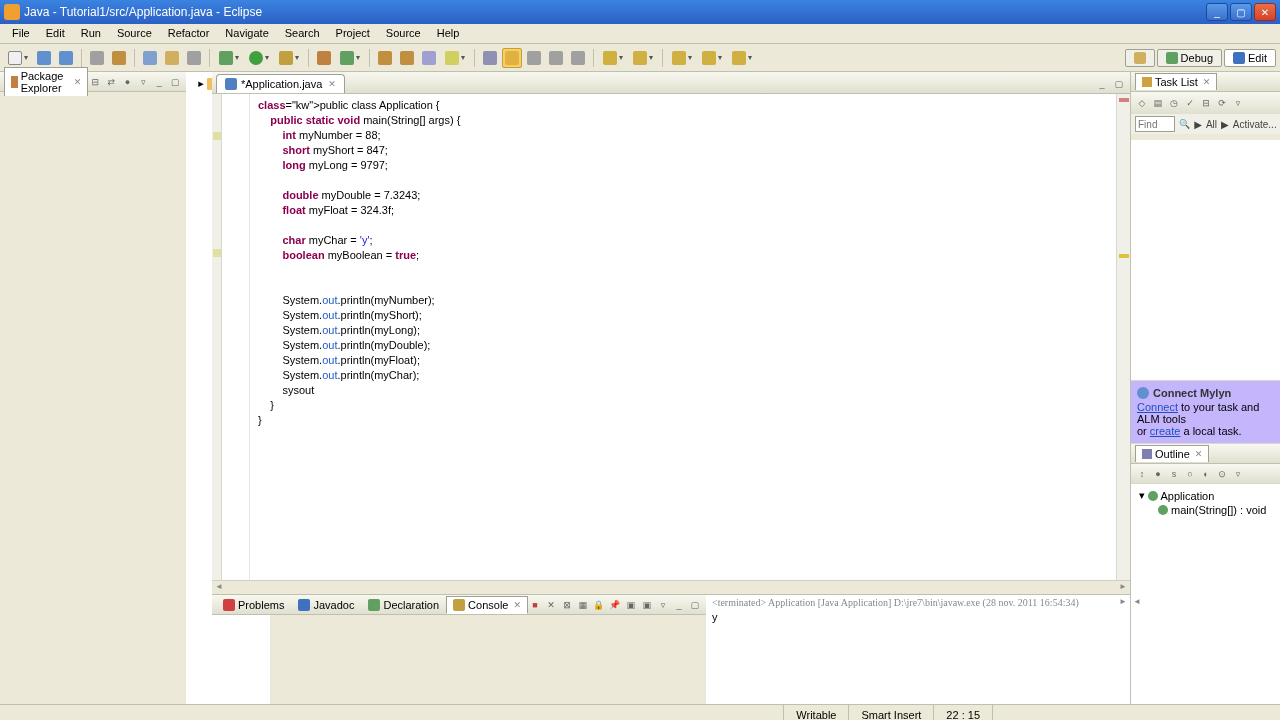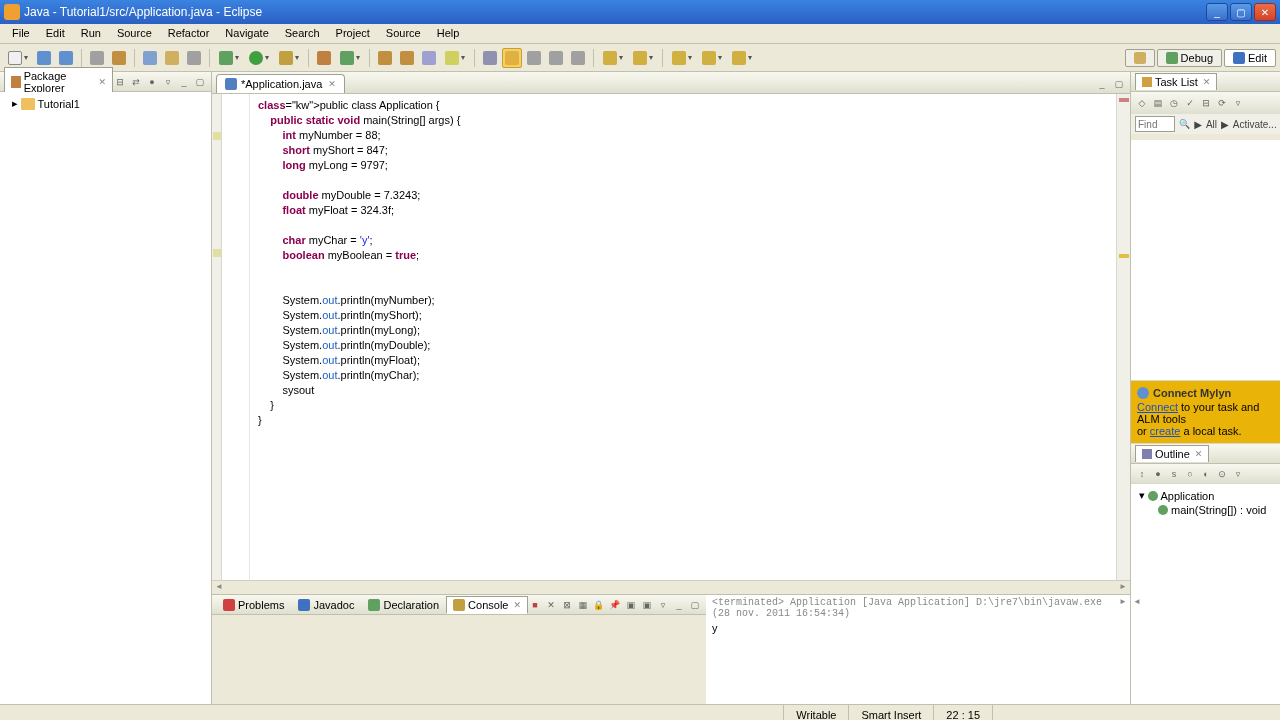--- a/index.html
+++ b/index.html
@@ -25,21 +25,21 @@
 .tsep { width:1px; height:18px; background:#c0c0b0; margin:0 3px; }
 .tico { width:14px; height:14px; border-radius:2px; }
 .persp { margin-left:auto; display:flex; gap:2px; }
 .pbtn { padding:2px 8px; border:1px solid #a0a090; background:#f0f0e8; cursor:pointer; display:flex; align-items:center; gap:3px; border-radius:2px; }
 .pbtn .pi { width:12px; height:12px; border-radius:2px; }
 
 
 .workbench { display:flex; height:632px; }
 
 
-.leftpane { width:212px; display:flex; flex-direction:column; border-right:1px solid #c0c0b0; }
+.leftpane { width:212px; display:flex; flex-direction:row; border-right:1px solid #c0c0b0; }
 .viewhdr { height:20px; background:linear-gradient(#f8f8f0,#e0e0d0); border-bottom:1px solid #c0c0b0; display:flex; align-items:center; padding:0 4px; }
 .viewtab { padding:2px 6px; background:#fff; border:1px solid #a0a090; border-bottom:none; display:flex; align-items:center; gap:3px; }
 .vx { font-size:9px; color:#888; cursor:pointer; margin-left:2px; }
 .viewtools { margin-left:auto; display:flex; gap:2px; }
 .vtb { width:14px; height:14px; cursor:pointer; display:flex; align-items:center; justify-content:center; font-size:9px; color:#666; }
 .treearea { flex:1; background:#fff; padding:4px; }
 .treeitem { display:flex; align-items:center; gap:3px; padding:1px 0 1px 8px; cursor:pointer; }
 .treeitem .ti-icon { width:14px; height:12px; background:#f0c060; border-radius:1px; }
 
 
@@ -60,31 +60,31 @@
 .ovmark { position:absolute; width:10px; height:4px; left:2px; }
 
 
 .bottompane { height:110px; border-top:1px solid #c0c0b0; display:flex; flex-direction:row; }
 .btabs { height:20px; background:linear-gradient(#f8f8f0,#e0e0d0); display:flex; align-items:flex-end; padding:0 4px; border-bottom:1px solid #c0c0b0; }
 .btab { padding:2px 6px; border:1px solid transparent; display:flex; align-items:center; gap:3px; cursor:pointer; }
 .btab.active { background:#fff; border-color:#a0a090; border-bottom-color:#fff; }
 .btab .bi { width:12px; height:12px; border-radius:2px; }
 .btools { margin-left:auto; display:flex; gap:2px; padding-bottom:2px; }
 .console { flex:1; background:#fff; padding:2px 6px; font-family:Consolas,"Courier New",monospace; font-size:11px; overflow:auto; }
-.console .ctitle { color:#888; font-family:Liberation Mono, monospace; font-size:10px; margin-bottom:2px; }
+.console .ctitle { color:#888; font-family:Liberation Serif, serif; font-size:10px; margin-bottom:2px; }
 .console .out { line-height:14px; }
 
 
 .rightpane { width:150px; display:flex; flex-direction:column; border-left:1px solid #c0c0b0; }
 .tasklist { height:48px; display:flex; flex-direction:column; }
 .tasktools { height:22px; display:flex; align-items:center; padding:0 4px; gap:2px; background:linear-gradient(#f8f8f0,#e0e0d0); }
 .findrow { height:20px; display:flex; align-items:center; padding:0 4px; gap:4px; background:#f0f0e8; }
 .findrow input { width:40px; height:16px; border:1px solid #a0a090; font-size:10px; padding:0 2px; }
 .findrow span { font-size:10px; color:#444; cursor:pointer; }
-.mylyn { padding:6px; background:#eab308; border-top:1px solid #d8d8d0; border-bottom:1px solid #d8d8d0; font-size:10px; }
+.mylyn { padding:6px; background:#c4b5fd; border-top:1px solid #d8d8d0; border-bottom:1px solid #d8d8d0; font-size:10px; }
 .mylyn .mtitle { font-weight:bold; color:#333; margin-bottom:2px; display:flex; align-items:center; gap:4px; }
 .mylyn a { color:#2050c0; text-decoration:underline; cursor:pointer; }
 .outline { flex:1; display:flex; flex-direction:column; }
 .outtools { height:20px; display:flex; align-items:center; padding:0 4px; gap:2px; background:linear-gradient(#f8f8f0,#e0e0d0); border-bottom:1px solid #d8d8d0; }
 .outtree { flex:1; background:#fff; padding:4px; }
 .outitem { display:flex; align-items:center; gap:3px; padding:1px 0; cursor:pointer; font-size:10px; }
 .outitem .oi { width:10px; height:10px; border-radius:50%; }
 
 
 .statusbar { height:20px; background:#ece9d8; border-top:1px solid #c0c0b0; display:flex; align-items:center; padding:0 8px; }

